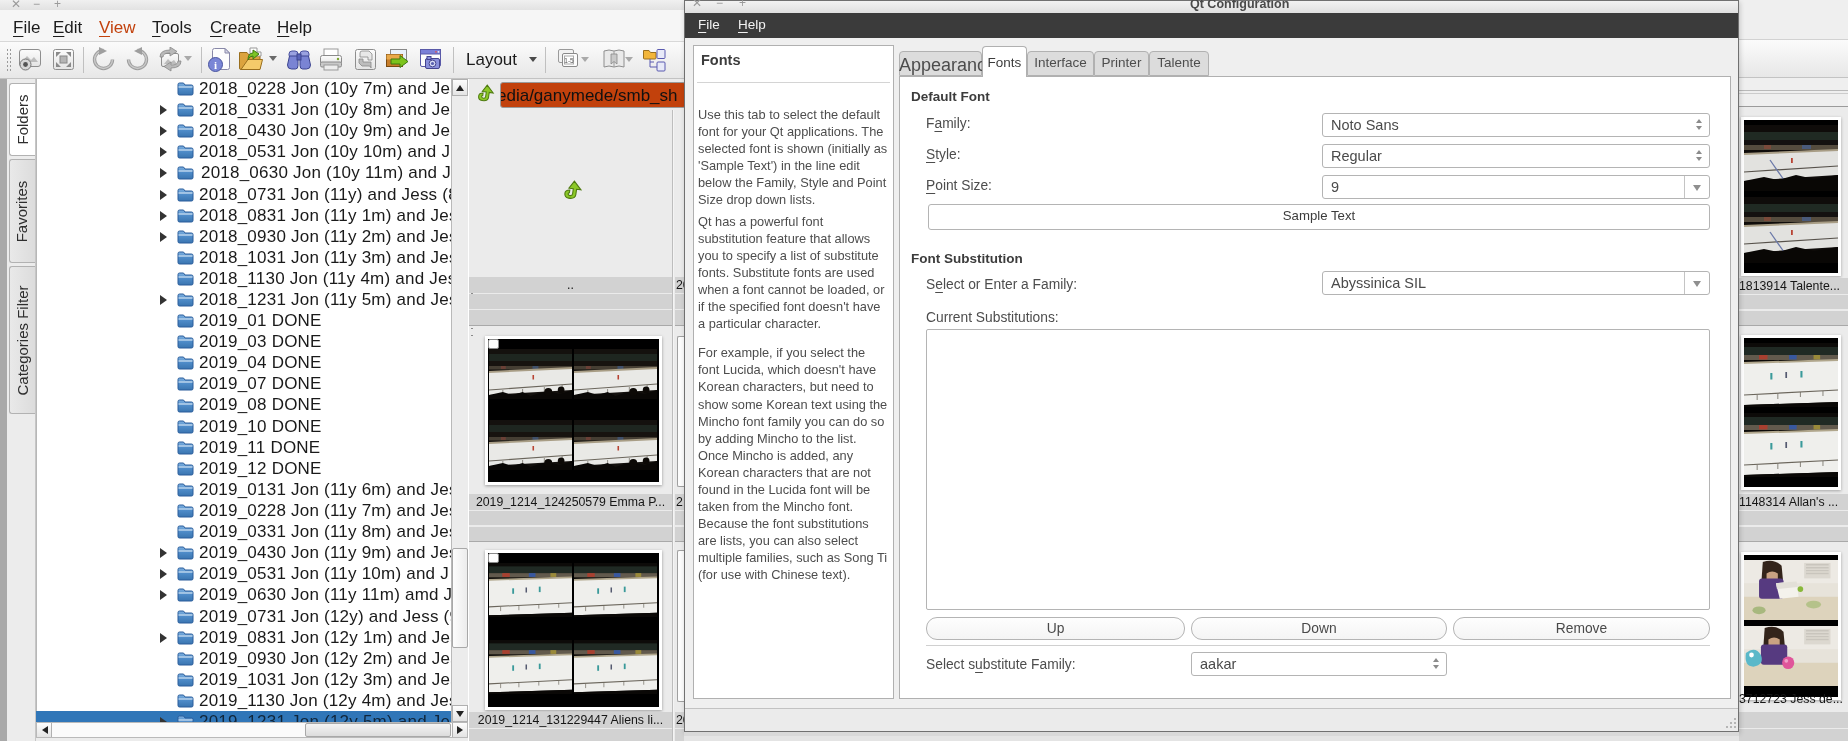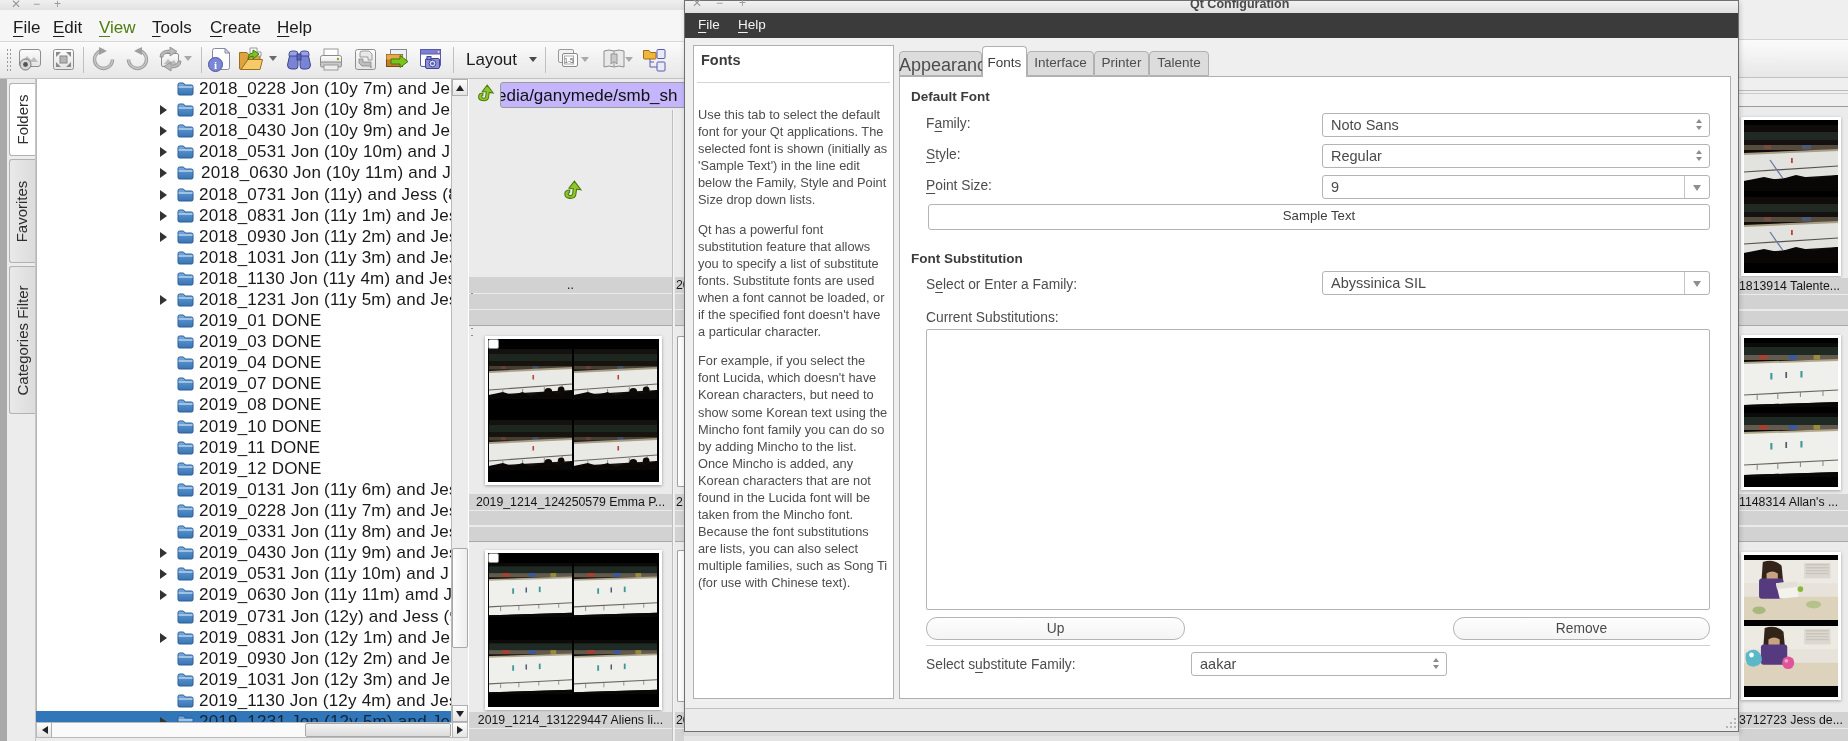--- a/index.html
+++ b/index.html
@@ -113,21 +113,21 @@
 
 <div class="abs" style="left:0;top:0;width:1848px;height:10px;background:linear-gradient(#f0f0f0,#e2e2e2)"></div>
 <div class="abs" style="left:10px;top:-3px;width:80px;font-size:12px;color:#9a9a9a;letter-spacing:0">
       <span style="position:absolute;left:1px">✕</span>
       <span style="position:absolute;left:23px">−</span>
       <span style="position:absolute;left:44px">+</span>
     </div>
 <div class="abs" style="left:0;top:10px;width:1848px;height:31px;background:#f6f6f6"></div>
 <div class="abs" style="left:13px;top:18px;font-size:17px;color:#1c1c1c"><span class="mn">F</span>ile</div>
 <div class="abs" style="left:53px;top:18px;font-size:17px;color:#1c1c1c"><span class="mn">E</span>dit</div>
-<div class="abs" style="left:99px;top:18px;font-size:17px;color:#4d7c0f"><span class="mn">V</span>iew</div>
+<div class="abs" style="left:99px;top:18px;font-size:17px;color:#c2410c"><span class="mn">V</span>iew</div>
 <div class="abs" style="left:152px;top:18px;font-size:17px;color:#1c1c1c"><span class="mn">T</span>ools</div>
 <div class="abs" style="left:210px;top:18px;font-size:17px;color:#1c1c1c"><span class="mn">C</span>reate</div>
 <div class="abs" style="left:277px;top:18px;font-size:17px;color:#1c1c1c"><span class="mn">H</span>elp</div>
 <div class="abs" style="left:0;top:41px;width:1848px;height:38px;background:linear-gradient(#fbfbfb,#e7e7e7);border-top:1px solid #d8d8d8;border-bottom:1px solid #c3c3c3"></div>
 <div class="abs" style="left:6px;top:48px;width:6px;height:24px;background:radial-gradient(circle 1.2px, #9a9a9a 60%, transparent 61%) 0 0/3px 4px"></div>
 <div class="abs" style="left:83px;top:47px;width:1px;height:26px;background:#c0c0c0"></div>
 <div class="abs" style="left:201px;top:47px;width:1px;height:26px;background:#c0c0c0"></div>
 <div class="abs" style="left:453px;top:47px;width:1px;height:26px;background:#c0c0c0"></div>
 <div class="abs" style="left:545px;top:47px;width:1px;height:26px;background:#c0c0c0"></div>
 <svg class="abs" style="left:18px;top:47px" width="25" height="25" viewBox="0 0 25 25">
@@ -421,21 +421,21 @@
 <div class="abs" style="left:37px;top:723px;width:15px;height:14px;background:linear-gradient(#fdfdfd,#e4e4e4);border-right:1px solid #b0b0b0"></div>
 <div class="abs" style="left:42px;top:726px;width:0;height:0;border-top:4px solid transparent;border-bottom:4px solid transparent;border-right:6px solid #222"></div>
 <div class="abs" style="left:452px;top:723px;width:15px;height:14px;background:linear-gradient(#fdfdfd,#e4e4e4);border-left:1px solid #b0b0b0"></div>
 <div class="abs" style="left:457px;top:726px;width:0;height:0;border-top:4px solid transparent;border-bottom:4px solid transparent;border-left:6px solid #222"></div>
 <div class="abs" style="left:305px;top:723px;width:146px;height:14px;background:linear-gradient(#f4f4f4,#dcdcdc);border:1px solid #a8a8a8;border-radius:2px"></div>
 <div class="abs" style="left:36px;top:738px;width:432px;height:3px;background:#ececec"></div>
 <div class="abs" style="left:469px;top:79px;width:217px;height:662px;background:#ebebeb"></div>
 <svg class="abs" style="left:476px;top:84px" width="20" height="20" viewBox="0 0 20 20">
 <path d="M10 1 L17 8 L13 8 L13 13 Q13 17 7 17 Q3 17 3 13 Q3 10 7 9.5 L7 12 Q6 12 6 13 Q6 14.5 8 14.5 Q10 14.5 10 12.5 L10 8 L6 8 Z" transform="rotate(8 10 10)" fill="#8cc827" stroke="#4e7a10" stroke-width="1"></path>
 </svg>
-<div class="abs" style="left:500px;top:82px;width:186px;height:26px;background:#c4b5fd;border:1px solid #9a9a9a;border-radius:3px;overflow:hidden">
+<div class="abs" style="left:500px;top:82px;width:186px;height:26px;background:#c2410c;border:1px solid #9a9a9a;border-radius:3px;overflow:hidden">
       <div style="position:absolute;left:-4px;top:3px;font-size:17px;color:#111;white-space:nowrap">edia/ganymede/smb_sh</div>
     </div>
 <div class="abs" style="left:672px;top:110px;width:1px;height:631px;background:#bdbdbd"></div>
 <div class="abs" style="left:673px;top:110px;width:1px;height:631px;background:#f4f4f4"></div>
 <div class="abs" style="left:470px;top:283px;width:4px;height:56px;background:radial-gradient(circle 1px, #8a8a8a 60%, transparent 61%) 0 0/4px 7px"></div>
 <div class="abs" style="left:474px;top:110px;width:198px;height:167px;background:#ebebeb"></div>
 <svg class="abs" style="left:562px;top:180px" width="22" height="22" viewBox="0 0 20 20">
 <path d="M10 1 L17 8 L13 8 L13 13 Q13 17 7 17 Q3 17 3 13 Q3 10 7 9.5 L7 12 Q6 12 6 13 Q6 14.5 8 14.5 Q10 14.5 10 12.5 L10 8 L6 8 Z" transform="rotate(8 10 10)" fill="#8cc827" stroke="#4e7a10" stroke-width="1"></path>
 </svg>
 <div class="abs" style="left:469px;top:277px;width:203px;height:16px;background:#d2d2d2"></div>
@@ -528,40 +528,40 @@
 <div class="abs" style="left:1738px;top:526.5px;width:110px;height:14px;background:#d2d2d2"></div>
 <div class="abs" style="left:1738px;top:540.5px;width:110px;height:1.5px;background:#a9a9a9"></div>
 <div class="abs" style="left:1741px;top:552px;width:100px;height:148px;background:#000;border:3px solid #fff;box-shadow:0 1px 3px rgba(0,0,0,0.3)"></div>
 <svg class="abs" style="left:1744px;top:560px" width="94" height="60">
       <use href="#kids"></use>
     </svg>
 <svg class="abs" style="left:1744px;top:626px" width="94" height="60">
       <use href="#kids2"></use>
     </svg>
 <div class="abs" style="left:1738px;top:712px;width:110px;height:15.5px;background:#d2d2d2"></div>
-<div class="abs lbl" style="left:1739px;top:713px;width:109px">3712723 Jess de...</div>
+<div class="abs lbl" style="left:1739px;top:692px;width:109px">3712723 Jess de...</div>
 <div class="abs" style="left:1738px;top:728.5px;width:110px;height:14.5px;background:#d2d2d2"></div>
 
 <div class="abs" style="left:684px;top:0;width:1055px;height:732px;background:#efefef;border:1px solid #707070;box-shadow:1px 2px 5px rgba(0,0,0,0.18)"></div>
 <div class="abs" style="left:685px;top:1px;width:1053px;height:12px;background:linear-gradient(#f2f2f2,#dfdfdf)"></div>
 <div class="abs" style="left:692px;top:-4px;width:80px;font-size:12px;color:#9a9a9a">
       <span style="position:absolute;left:0">✕</span>
       <span style="position:absolute;left:24px">−</span>
       <span style="position:absolute;left:47px">+</span>
     </div>
 <div class="abs" style="left:1190px;top:-3px;font-size:12.5px;font-weight:bold;color:#4a4a4a">Qt Configuration</div>
 <div class="abs" style="left:685px;top:13px;width:1053px;height:25px;background:#3b3b3b"></div>
 <div class="abs" style="left:698px;top:17px;font-size:13.5px;color:#f2f2f2"><span class="mn">F</span>ile</div>
 <div class="abs" style="left:738px;top:17px;font-size:13.5px;color:#f2f2f2"><span class="mn">H</span>elp</div>
 <div class="abs" style="left:693px;top:45px;width:201px;height:654px;background:#fff;border:1px solid #b0b0b0"></div>
 <div class="abs" style="left:701px;top:52px;font-size:14.5px;font-weight:bold;color:#3c3c3c">Fonts</div>
 <div class="abs" style="left:697px;top:82px;width:193px;height:1px;background:#d4d4d4"></div>
 <div class="abs" style="left:698px;top:106px;width:192px;font-size:12.8px;line-height:17.1px;color:#4d4d4d">
 <p>Use this tab to select the default font for your Qt applications. The selected font is shown (initially as 'Sample Text') in the line edit below the Family, Style and Point Size drop down lists.</p>
-<p style="margin-top:12px">Qt has a powerful font substitution feature that allows you to specify a list of substitute fonts. Substitute fonts are used when a font cannot be loaded, or if the specified font doesn't have a particular character.</p>
+<p style="margin-top:4px">Qt has a powerful font substitution feature that allows you to specify a list of substitute fonts. Substitute fonts are used when a font cannot be loaded, or if the specified font doesn't have a particular character.</p>
 <p style="margin-top:12px">For example, if you select the font Lucida, which doesn't have Korean characters, but need to show some Korean text using the Mincho font family you can do so by adding Mincho to the list. Once Mincho is added, any Korean characters that are not found in the Lucida font will be taken from the Mincho font. Because the font substitutions are lists, you can also select multiple families, such as Song Ti (for use with Chinese text).</p>
 </div>
 <div class="abs" style="left:899px;top:76px;width:832px;height:623px;background:#fff;border:1px solid #b0b0b0"></div>
 <div class="abs" style="left:899px;top:51px;width:83px;height:25px;background:#dcdcdc;border:1px solid #b1b1b1;border-radius:4px 4px 0 0"></div>
 <div class="abs" style="left:899px;top:55px;width:95px;text-align:left;font-size:18px;color:#4d4d4d">Appearance</div>
 <div class="abs" style="left:982px;top:46px;width:45px;height:31px;background:#fff;border:1px solid #b0b0b0;border-bottom:none;border-radius:4px 4px 0 0;z-index:3"></div>
 <div class="abs" style="left:982px;top:54.5px;width:45px;text-align:center;font-size:13.5px;color:#3c3c3c;z-index:4">Fonts</div>
 <div class="abs" style="left:1027px;top:51px;width:67px;height:25px;background:#dcdcdc;border:1px solid #b1b1b1;border-radius:4px 4px 0 0"></div>
 <div class="abs" style="left:1027px;top:55px;width:67px;text-align:center;font-size:13.5px;color:#4d4d4d">Interface</div>
 <div class="abs" style="left:1094px;top:51px;width:55px;height:25px;background:#dcdcdc;border:1px solid #b1b1b1;border-radius:4px 4px 0 0"></div>
@@ -597,20 +597,21 @@
 <div class="abs" style="left:911px;top:251px;font-size:13.5px;font-weight:bold;color:#3c3c3c">Font Substitution</div>
 <div class="abs dlbl" style="left:926px;top:277px">S<span class="mn">e</span>lect or Enter a Family:</div>
 <div class="abs combo" style="left:1322px;top:271px;width:388px;height:24px">
       <div class="ctext">Abyssinica SIL</div>
       <div style="position:absolute;right:24px;top:0;width:1px;height:22px;background:#c4c4c4"></div>
       <div class="darr" style="position:absolute;right:8px;top:8.5px"></div>
     </div>
 <div class="abs dlbl" style="left:926px;top:310px">Current Substitutions:</div>
 <div class="abs combo" style="left:926px;top:329px;width:784px;height:281px;border-radius:2px"></div>
 <div class="abs btn" style="left:926px;top:617px;width:259px;height:23px;padding-top:2.5px">Up</div>
+<div class="abs btn" style="left:1191px;top:617px;width:256px;height:23px;padding-top:2.5px">Down</div>
 <div class="abs btn" style="left:1453px;top:617px;width:257px;height:23px;padding-top:2.5px">Remove</div>
 <div class="abs" style="left:926px;top:645px;width:784px;height:1px;background:#d0d0d0"></div>
 <div class="abs dlbl" style="left:926px;top:657px">Select s<span class="mn">u</span>bstitute Family:</div>
 <div class="abs combo" style="left:1191px;top:652px;width:256px;height:24px">
       <div class="ctext">aakar</div>
       <div class="spin" style="top:4.5px">
         <div class="sup"></div>
         <div class="sdn"></div>
       </div>
     </div>

